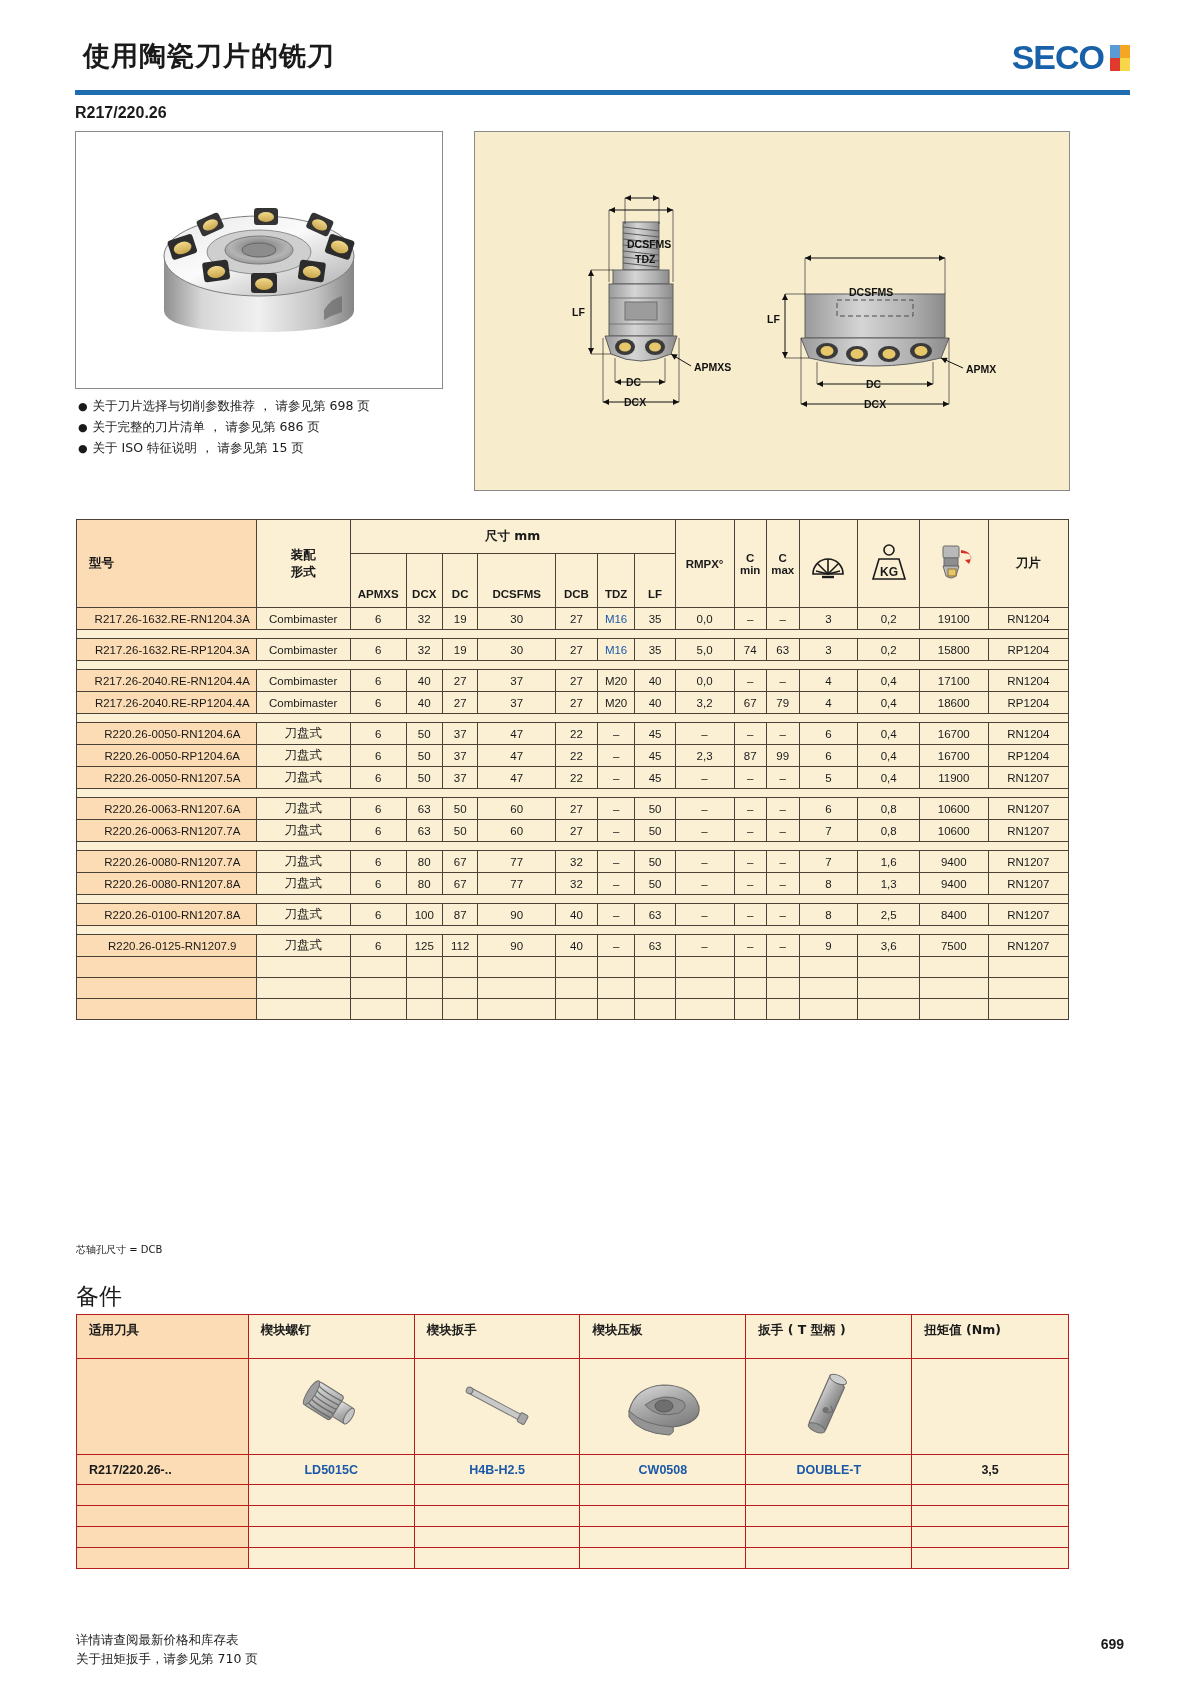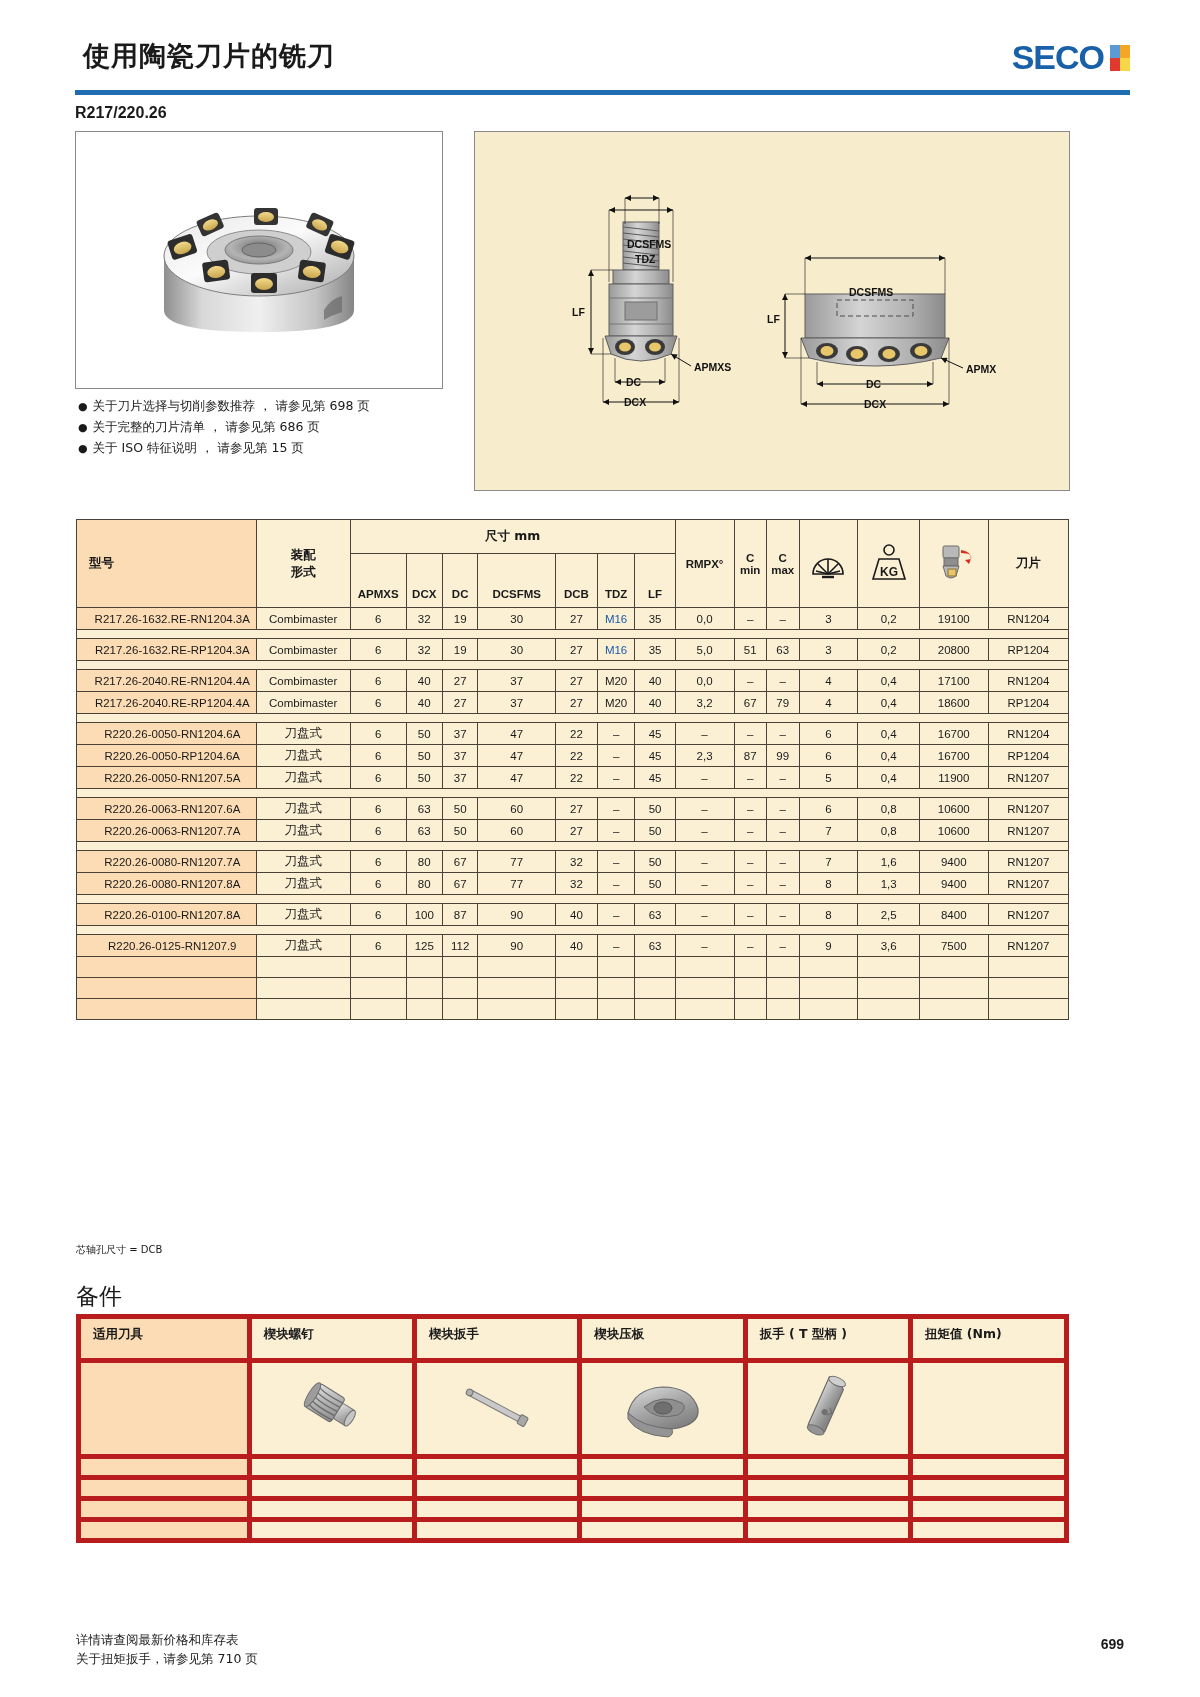--- a/index.html
+++ b/index.html
@@ -141,21 +141,21 @@
   
   .spare-table {
     position: absolute; left: 76px; top: 1314px;
     width: 993px;
     border-collapse: collapse;
     font-family: "Liberation Sans", sans-serif;
     font-size: 12px;
     background: #fbf0d4;
   }
   .spare-table td {
-    border: 5px solid #b91c1c;
+    border: 1px solid #b91c1c;
     background: #fbf0d4;
     padding: 0;
     text-align: center;
     vertical-align: middle;
   }
   .spare-table .sh {
     background: #fbf0d4;
     text-align: left;
     padding: 7px 0 7px 12px;
     font-family: "DejaVu Sans", sans-serif;
@@ -503,25 +503,25 @@
         <td class="col-model">R217.26-1632.RE-RP1204.3A</td>
         <td>Combimaster</td>
         <td>6</td>
         <td>32</td>
         <td>19</td>
         <td>30</td>
         <td>27</td>
         <td class="tdz-blue">M16</td>
         <td>35</td>
         <td>5,0</td>
-        <td>51</td>
+        <td>74</td>
         <td>63</td>
         <td>3</td>
         <td>0,2</td>
-        <td>20800</td>
+        <td>15800</td>
         <td>RP1204</td>
       </tr>
       <tr class="sp">
         <td colspan="16" style="height: 9px;"></td>
       </tr>
       <tr>
         <td class="col-model">R217.26-2040.RE-RN1204.4A</td>
         <td>Combimaster</td>
         <td>6</td>
         <td>40</td>
@@ -866,20 +866,28 @@
             <path d="M34 12 Q45 10 52 18 L52 64 Q45 70 34 64 Z" fill="url(#tg)" stroke="#6b6b6b" stroke-width="1.2"></path>
             <ellipse cx="43" cy="13" rx="9" ry="4" fill="#cfcfcf" stroke="#6b6b6b"></ellipse>
             <ellipse cx="43" cy="66" rx="9" ry="4" fill="#949494" stroke="#6b6b6b"></ellipse>
             <circle cx="44" cy="46" r="3" fill="#707070"></circle>
             <path d="M47 40 l4 4 l-4 4" fill="none" stroke="#6f6f6f" stroke-width="1.2"></path>
           </g>
         </svg>
       </td>
       <td class="pic"></td>
     </tr>
+    <tr>
+      <td class="val first">R217/220.26-..</td>
+      <td class="val code-blue">LD5015C</td>
+      <td class="val code-blue">H4B-H2.5</td>
+      <td class="val code-blue">CW0508</td>
+      <td class="val code-blue">DOUBLE-T</td>
+      <td class="val">3,5</td>
+    </tr>
     <tr class="brow">
       <td class="first"></td>
         <td></td>
         <td></td>
         <td></td>
         <td></td>
         <td></td>
     </tr>
     <tr class="brow">
       <td class="first"></td>

